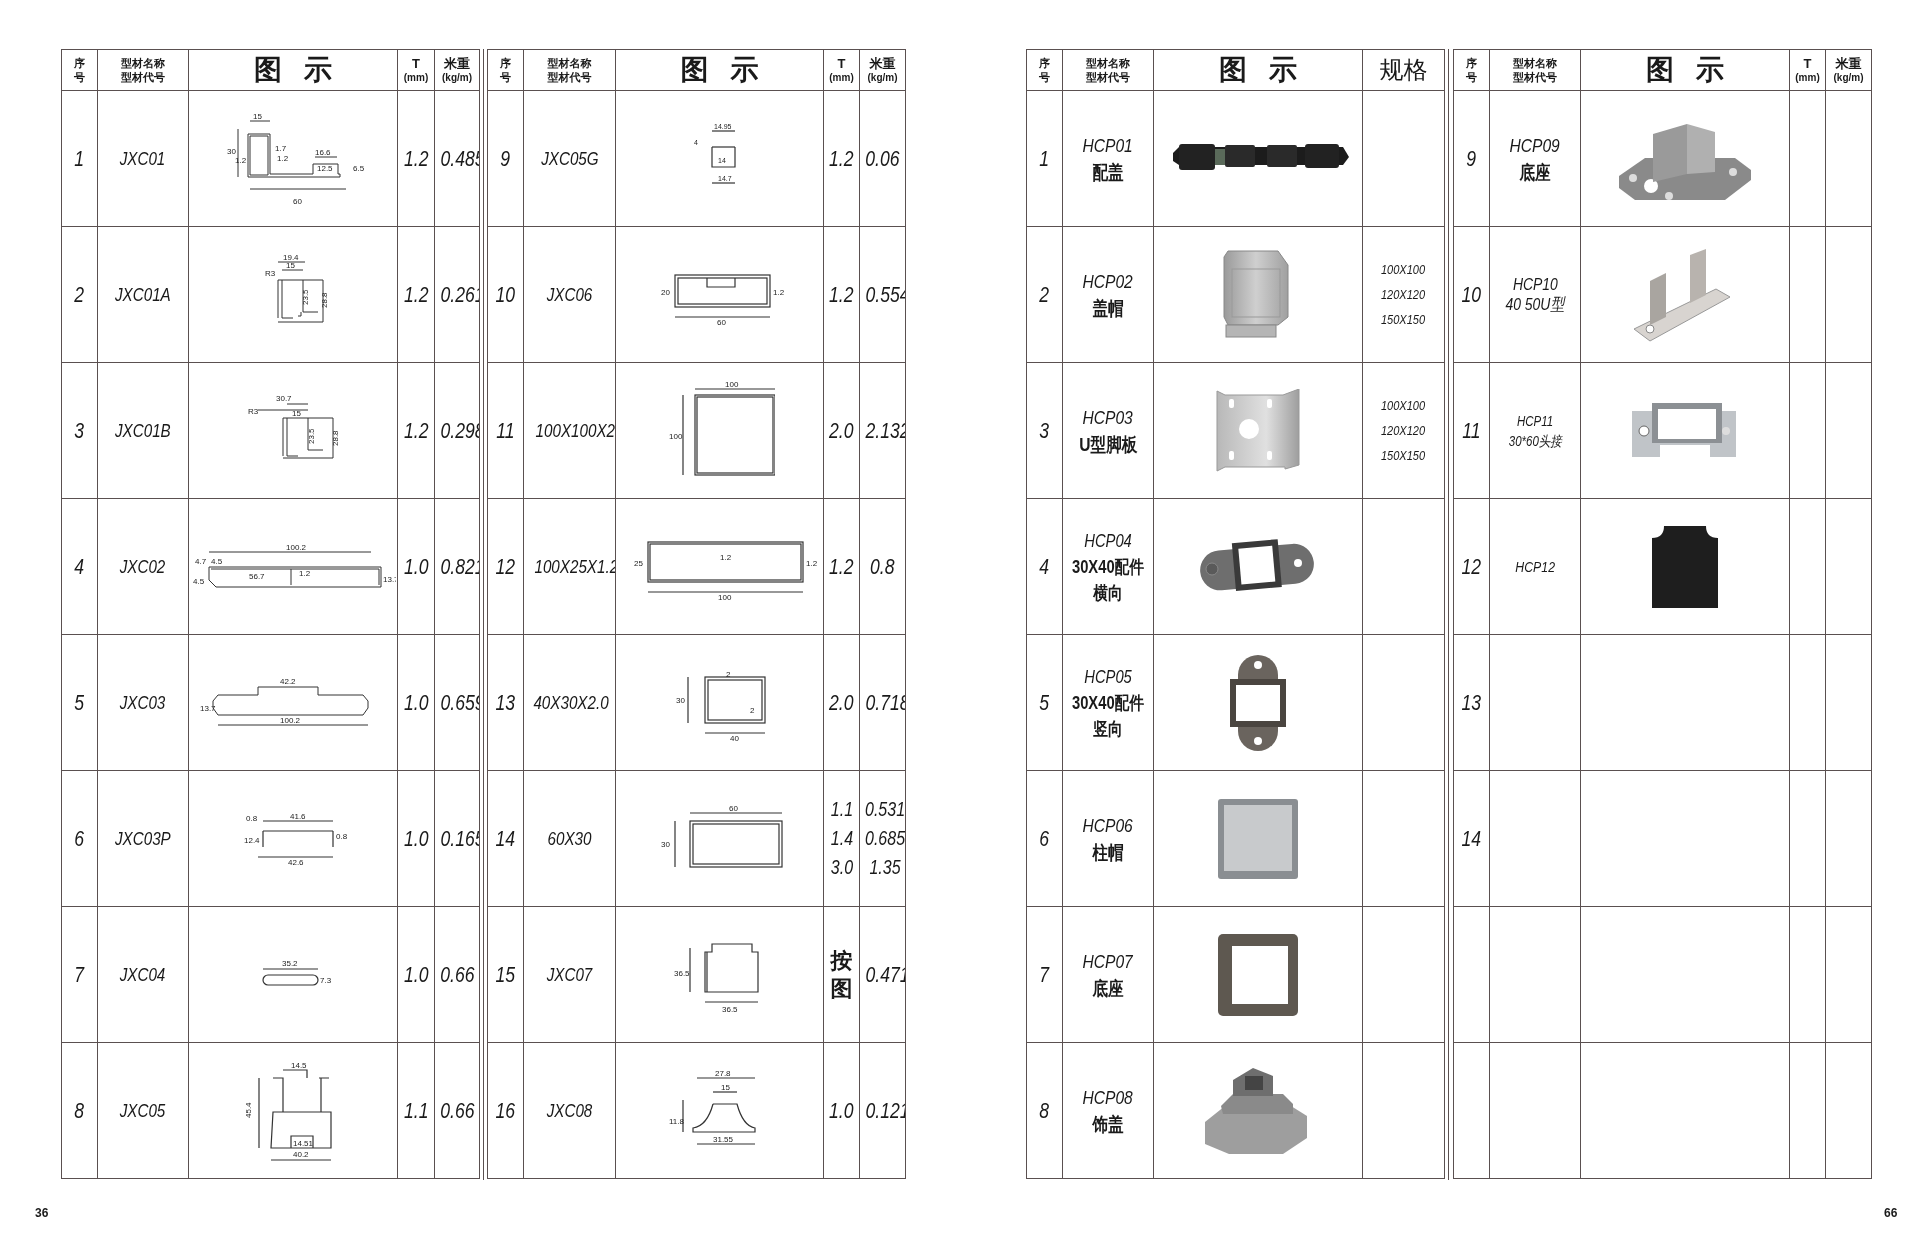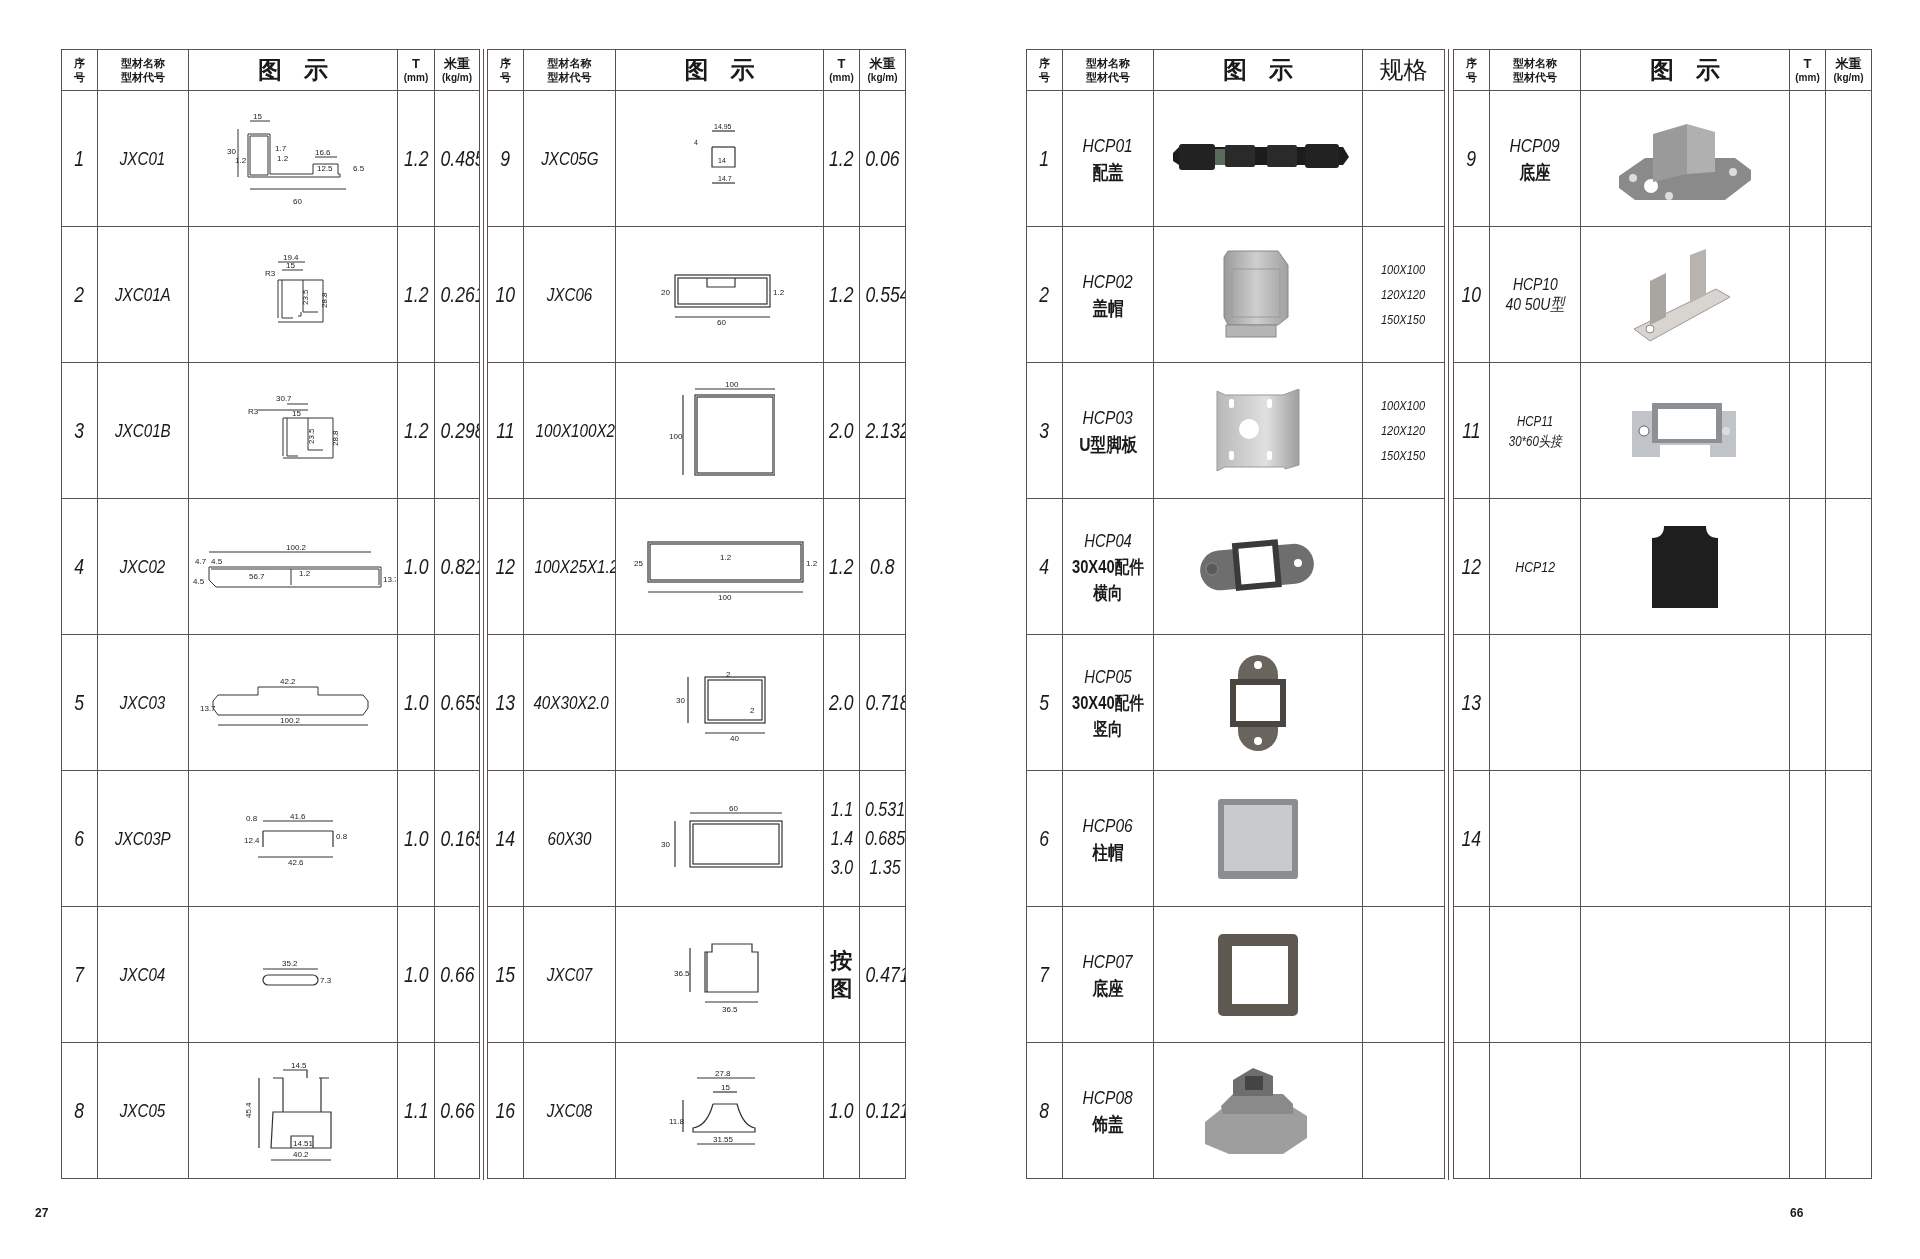--- a/index.html
+++ b/index.html
@@ -2,21 +2,21 @@
 <html><head>
 <meta charset="utf-8">
 <style>
   html,body{margin:0;padding:0;background:#fff;}
   body{width:1920px;height:1259px;position:relative;overflow:hidden;font-family:"Liberation Sans","DejaVu Sans",sans-serif;color:#1a1a1a;}
   .tbl{position:absolute;border-collapse:collapse;table-layout:fixed;}
   .tbl td,.tbl th{border:1.5px solid #5a5050;padding:0;text-align:center;vertical-align:middle;overflow:hidden;}
   .tbl th{height:40px;font-weight:bold;}
   .tbl td{height:135px;}
   .hsm{font-size:11px;line-height:14px;font-weight:bold;}
-  .hbig{font-size:24px;letter-spacing:22px;padding-left:22px;font-weight:bold;}
+  .hbig{font-size:28px;letter-spacing:22px;padding-left:22px;font-weight:bold;}
   .hspec{font-size:24px;font-weight:normal;}
   .hunit{font-size:10px;line-height:13px;}
   .hunit b{font-size:13px;}
   .num{font-size:22px;font-style:italic;font-family:"Liberation Sans",sans-serif;transform:scaleX(0.8);}
   .code{font-size:19px;font-style:italic;transform:scaleX(0.8);white-space:nowrap;display:inline-block;}
   .code2{font-size:19px;line-height:27px;font-style:italic;white-space:nowrap;display:inline-block;transform:scaleX(0.82);}
   .code3{font-size:15px;line-height:20px;font-style:italic;white-space:nowrap;display:inline-block;transform:scaleX(0.82);}
   .val{font-size:22px;font-style:italic;white-space:nowrap;display:inline-block;transform:scaleX(0.8);}
   .valm{font-size:20px;line-height:29px;font-style:italic;white-space:pre-line;display:inline-block;transform:scaleX(0.8);}
   .spec{font-size:13px;line-height:25px;font-style:italic;white-space:pre-line;display:inline-block;transform:scaleX(0.85);}
@@ -426,21 +426,21 @@
               <text x="4" y="58">11.8</text>
             </g>
           </svg>
       </td>
       <td><span class="val">1.0</span></td>
       <td><span class="val">0.121</span></td>
     </tr>
   </tbody>
 </table>
 
-<div class="pageno" style="left:35px;">27</div>
+<div class="pageno" style="left:35px;">36</div>
 
 <table class="tbl" style="left:1026px;top:49px;width:418px;">
   <colgroup>
       <col style="width:36px">
       <col style="width:91px">
       <col style="width:209px">
       <col style="width:82px">
     </colgroup>
   <thead>
     <tr>
@@ -689,13 +689,13 @@
     <tr>
       <td><span class="num"></span></td>
       <td></td>
       <td></td>
       <td></td>
       <td></td>
     </tr>
   </tbody>
 </table>
 
-<div class="pageno" style="left:1790px;">66</div>
+<div class="pageno" style="left:1884px;">66</div>
 
 </body></html>

